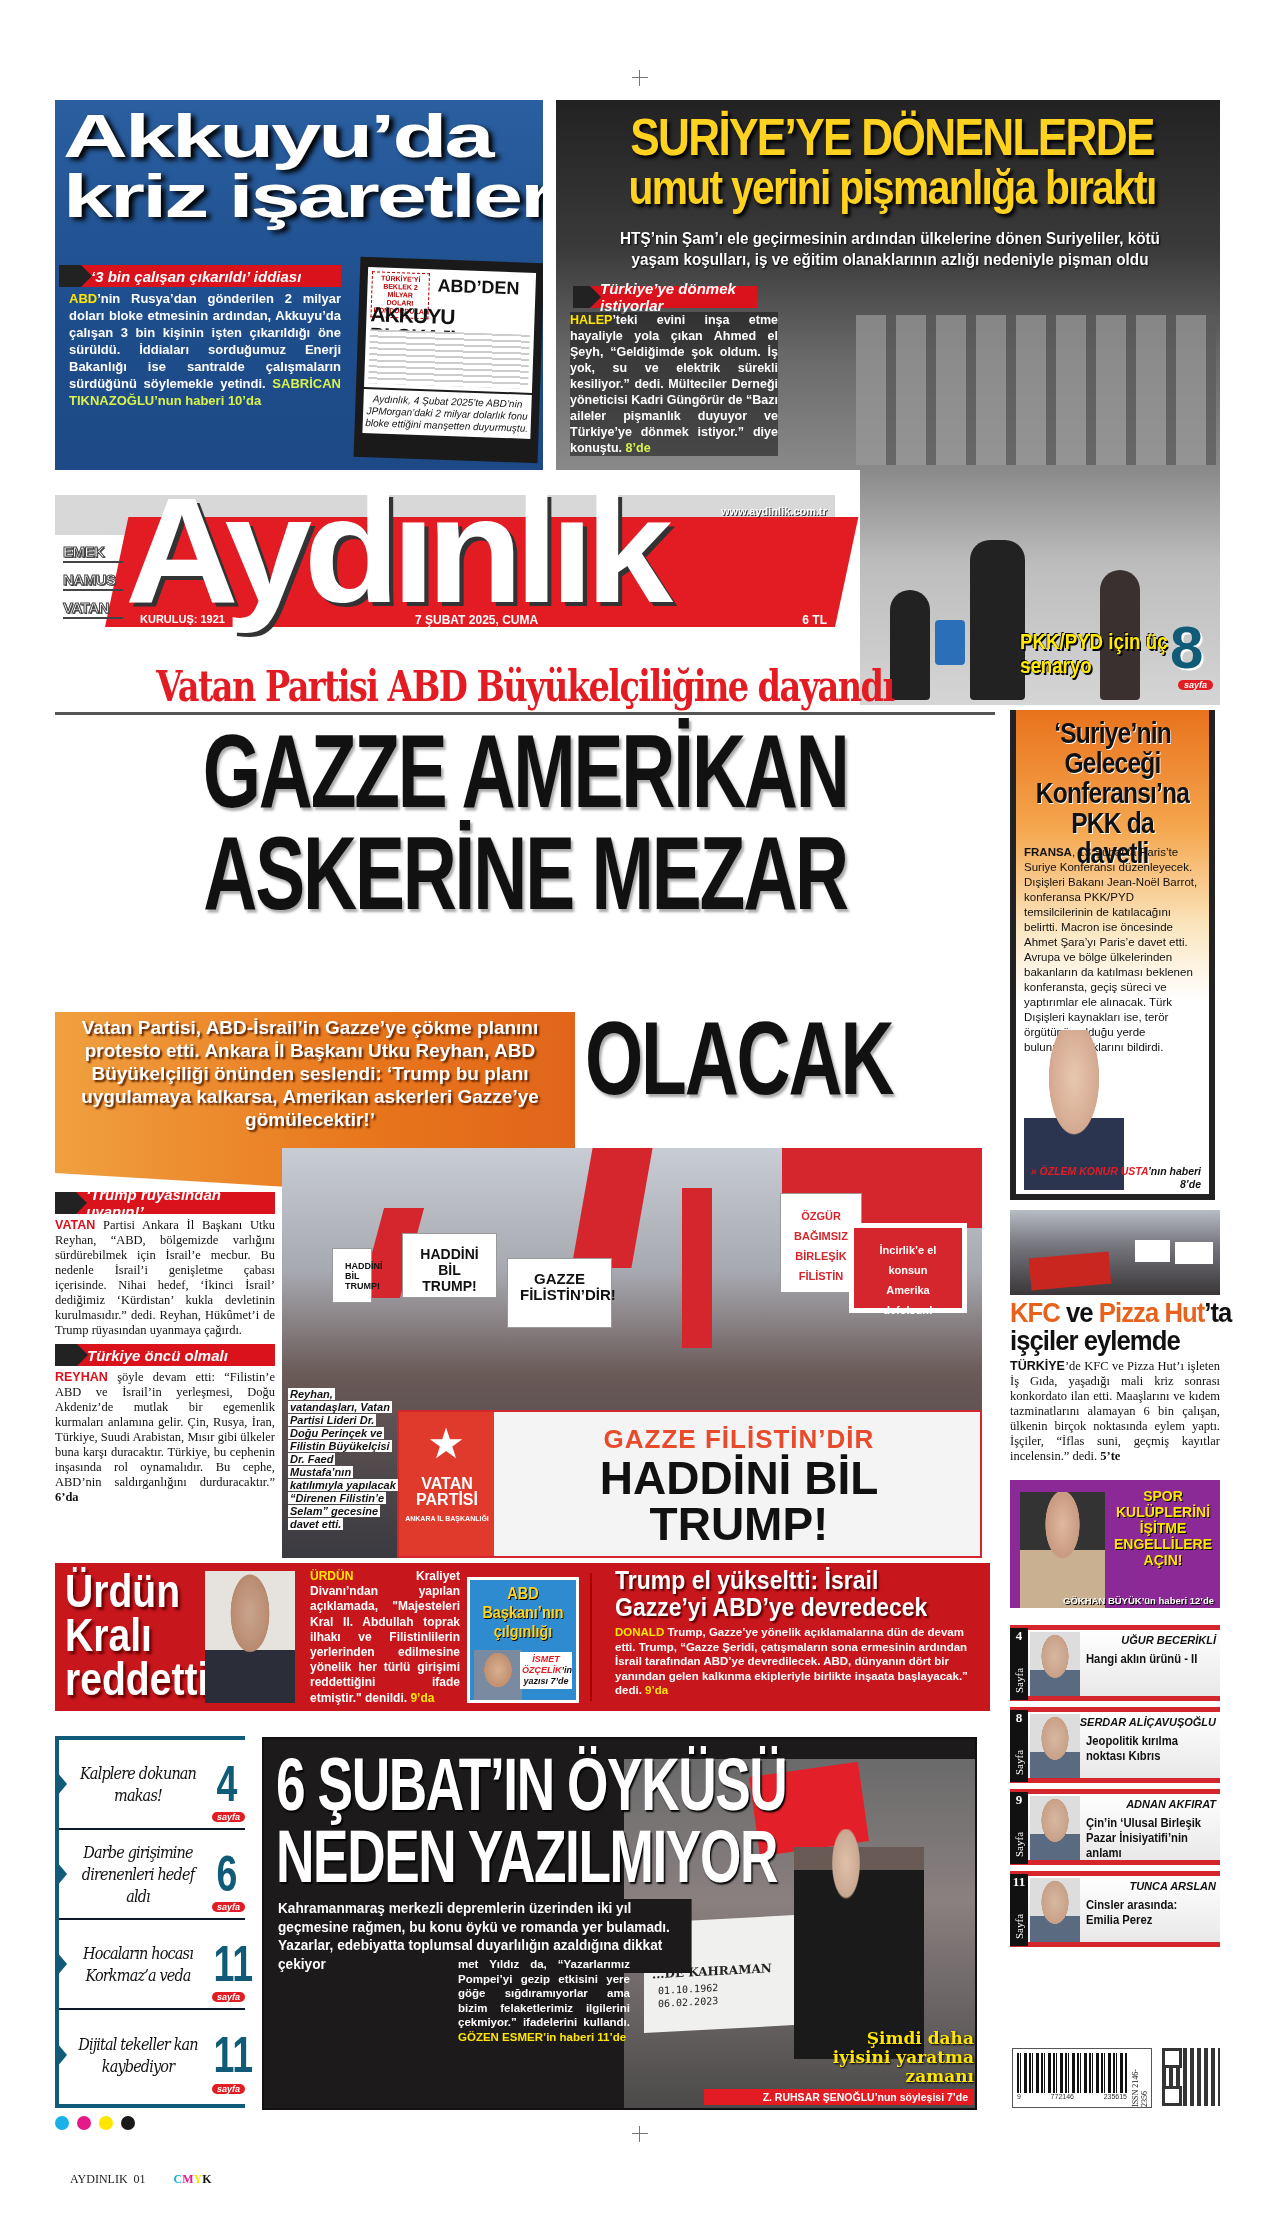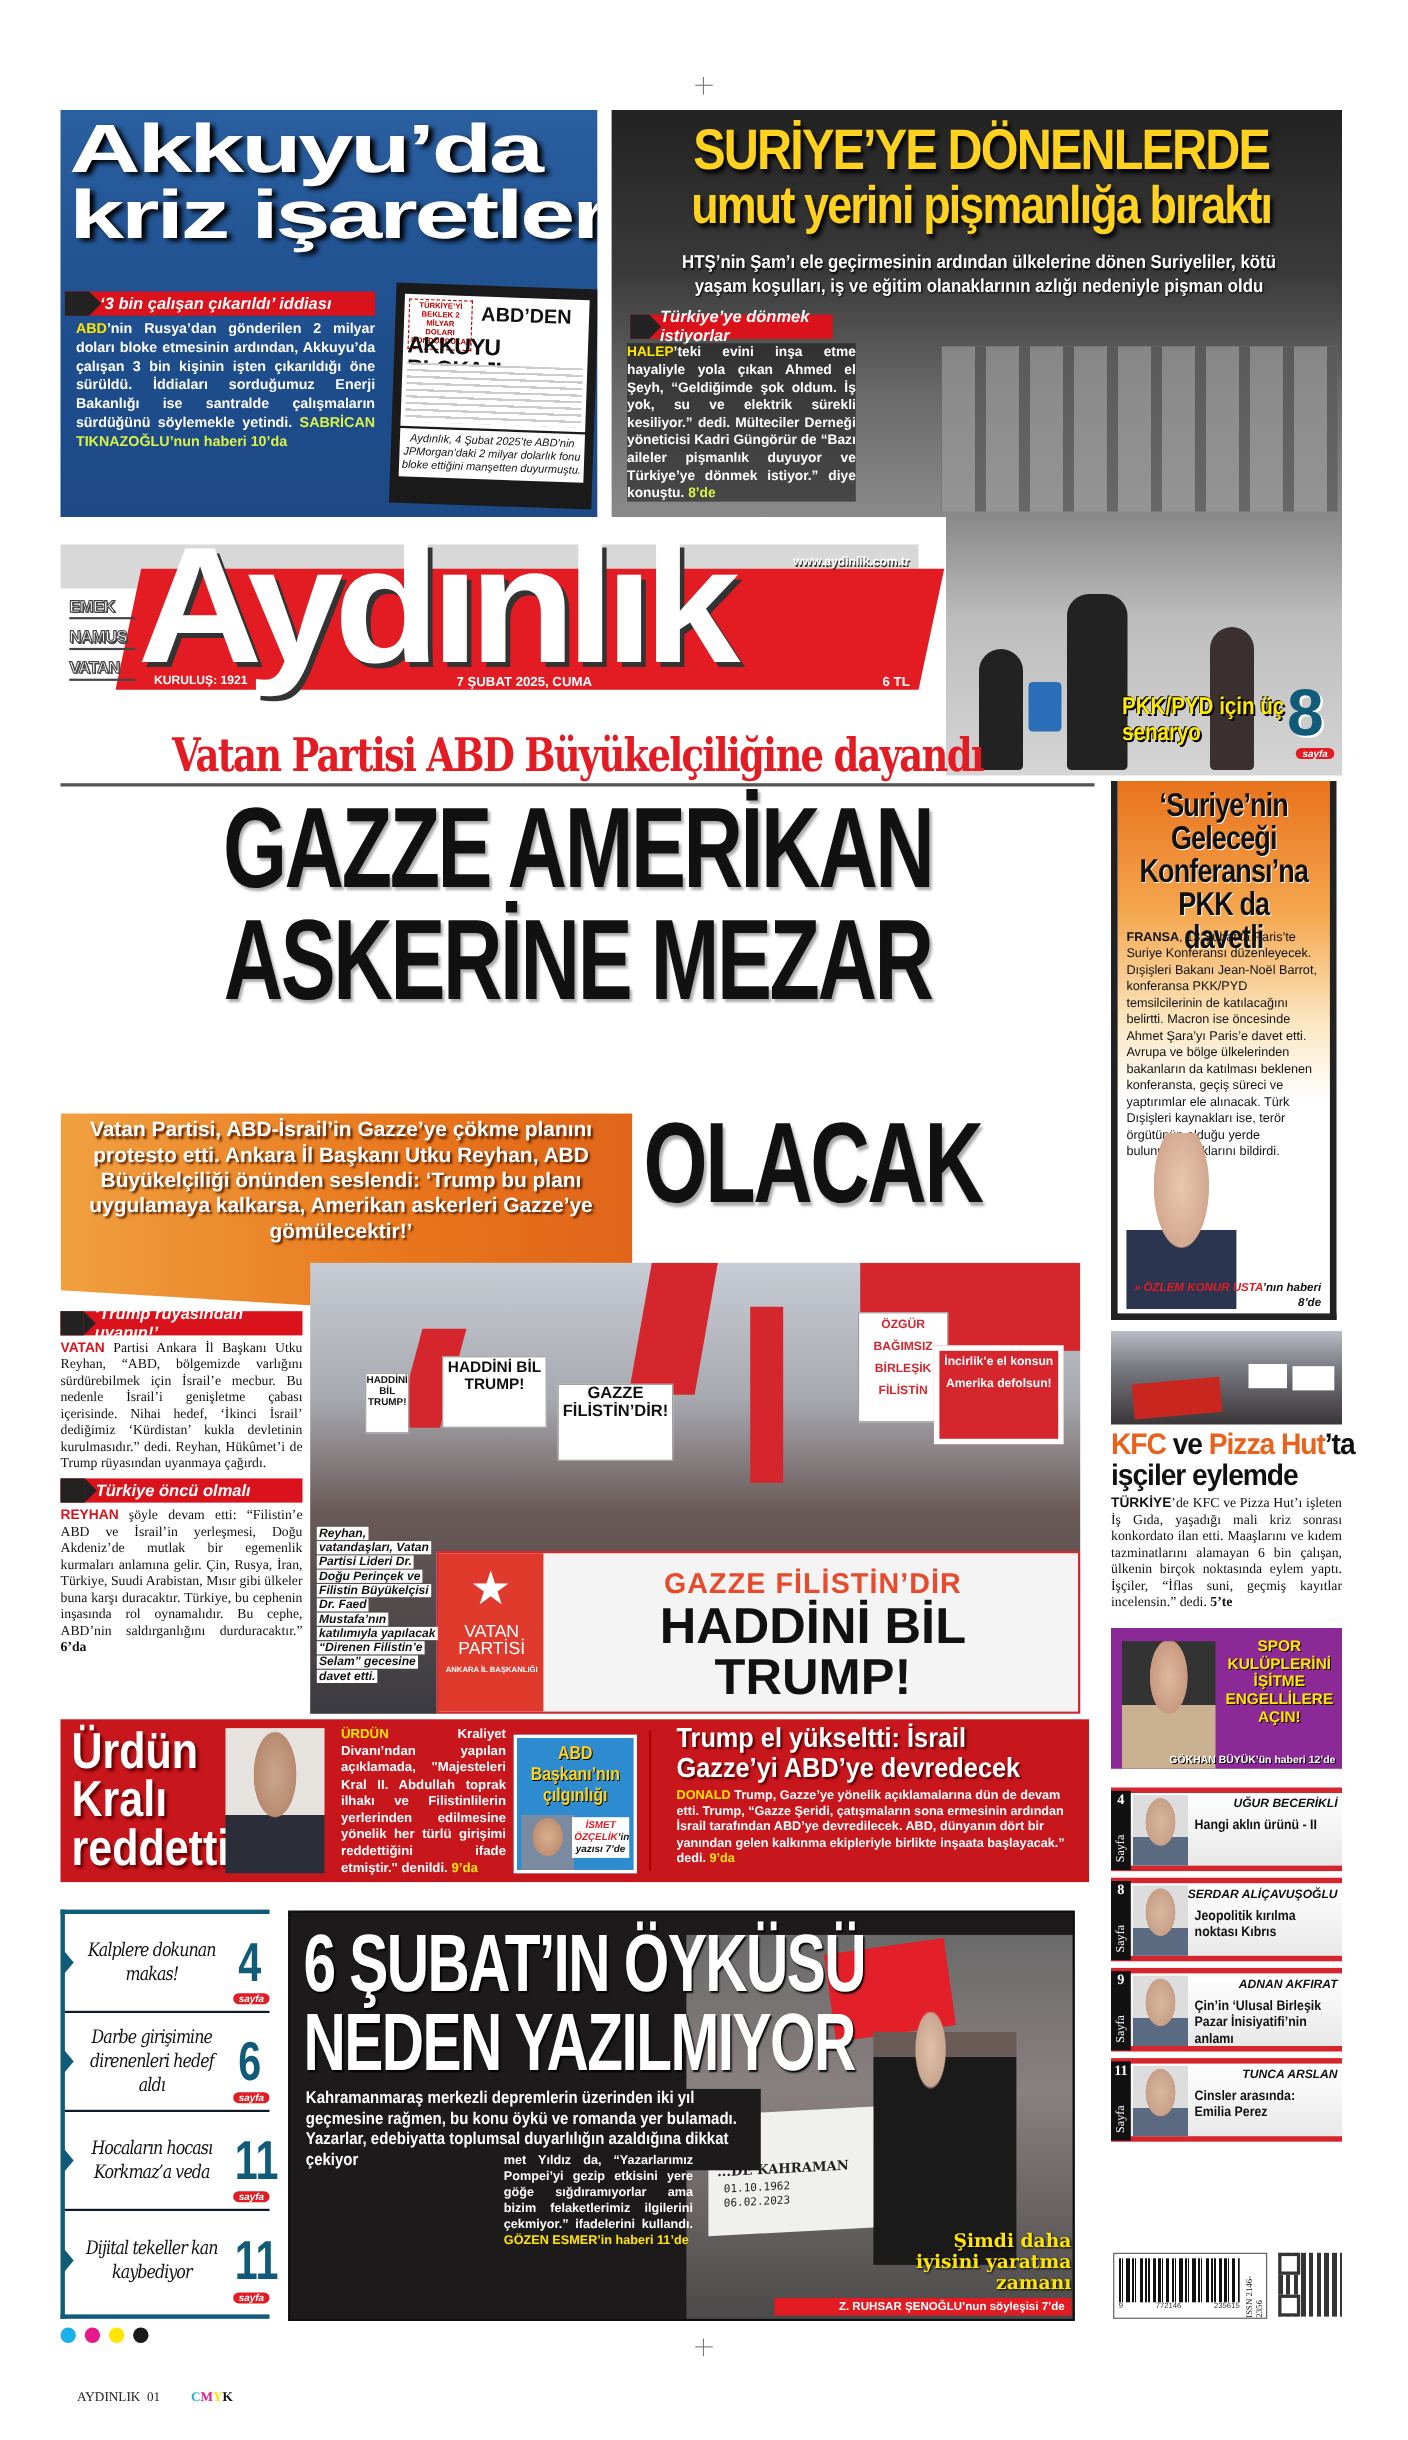--- a/index.html
+++ b/index.html
@@ -79,25 +79,25 @@
 
 
 #leftcol{left:55px;top:1192px;width:220px;height:368px}
 #leftcol .tag{width:220px;margin-bottom:4px}
 #leftcol .p{font-family:"Liberation Serif",serif;font-size:12.5px;line-height:15px;text-align:justify;margin-bottom:6px}
 #leftcol .k{font-family:"Liberation Sans",sans-serif;font-weight:900;color:#d9121b}
 
 
 #protest{left:282px;top:1148px;width:700px;height:410px;background:linear-gradient(180deg,#c8ccd4 0%,#a7a9b0 30%,#6a5a58 55%,#3a3a40 100%);overflow:hidden}
 #protest .flag{position:absolute;background:#d6262d}
-#protest .sign{position:absolute;background:#fff;border:1px solid #999;color:#111;font-weight:900;text-align:center;font-size:14px;line-height:16px;padding:0}
+#protest .sign{position:absolute;background:#fff;border:1px solid #999;color:#111;font-weight:900;text-align:center;font-size:14px;line-height:16px;padding:12px}
 #protest .banner{position:absolute;left:115px;top:262px;width:585px;height:148px;background:#f4f4f4;border:2px solid #d6262d}
 #protest .banner .red{position:absolute;left:0;top:0;width:95px;height:144px;background:#e03a2c}
 #protest .banner .red .star{position:absolute;left:25px;top:10px;width:44px;height:44px;color:#fff;font-size:42px;line-height:44px;text-align:center}
-#protest .banner .red .vp{position:absolute;left:4px;top:64px;width:88px;color:#fff;font-weight:400;font-size:16px;line-height:16px;text-align:center}
+#protest .banner .red .vp{position:absolute;left:4px;top:64px;width:88px;color:#fff;font-weight:700;font-size:16px;line-height:16px;text-align:center}
 #protest .banner .red .vp2{position:absolute;left:4px;top:102px;width:88px;color:#fff;font-weight:700;font-size:7px;line-height:10px;text-align:center}
 #protest .banner .l1{position:absolute;left:110px;top:12px;width:460px;text-align:center;color:#e84a2c;font-weight:900;font-size:26px;letter-spacing:1px}
 #protest .banner .l2{position:absolute;left:110px;top:42px;width:460px;text-align:center;color:#111;font-weight:900;font-size:46px;line-height:48px}
 #protest .banner .l3{position:absolute;left:110px;top:88px;width:460px;text-align:center;color:#111;font-weight:900;font-size:46px;line-height:48px}
 #protest .cap{position:absolute;left:6px;top:240px;width:108px;font-style:italic;font-weight:700;font-size:11px;line-height:13px;color:#111}
 #protest .cap span{background:#fff;box-decoration-break:clone;-webkit-box-decoration-break:clone;padding:0 2px}
 
 
 #redband{left:55px;top:1563px;width:935px;height:148px;background:#c8161d}
 #redband .urdun{position:absolute;left:10px;top:6px;color:#fff;font-weight:900;font-size:46px;line-height:44px;text-shadow:3px 3px 3px #600;transform:scaleX(.85);transform-origin:left top}

